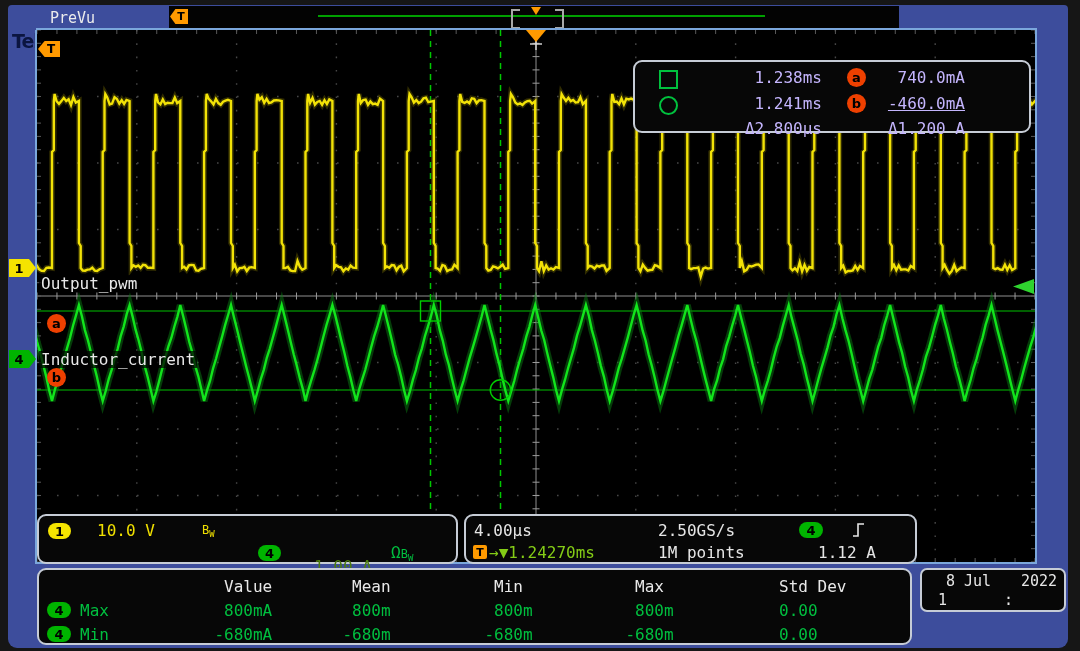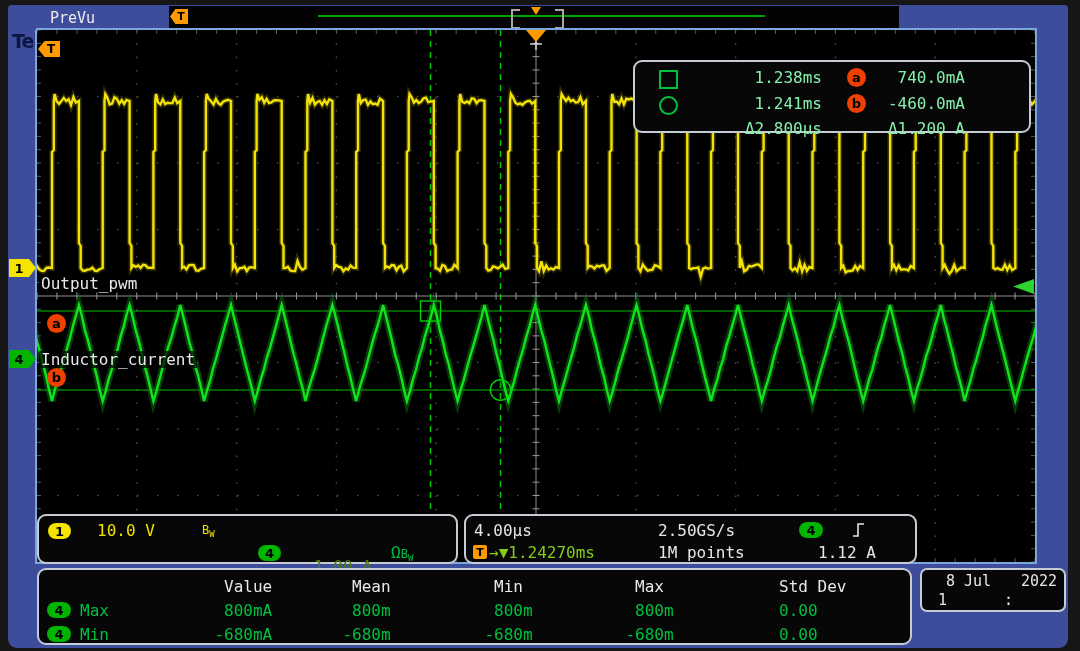--- a/index.html
+++ b/index.html
@@ -28,21 +28,21 @@
   #display{left:37px;top:30px;width:998px;height:532px;background:#000;}
   #scope{left:37px;top:30px;z-index:2;}
   .chlabel{z-index:7;color:#e8e8e8;font-size:16px;background:rgba(0,0,0,0.72);padding:0 2px;line-height:17px;}
   .pent{clip-path:polygon(0 0,74% 0,100% 50%,74% 100%,0 100%);color:#000;font-family:"DejaVu Sans",sans-serif;
         font-weight:bold;font-size:13px;display:flex;align-items:center;justify-content:center;padding-right:7px;box-sizing:border-box;z-index:7;}
   .cbadge{width:19px;height:19px;border-radius:50%;background:#ee4000;color:#000;font-family:"DejaVu Sans",sans-serif;
           font-weight:bold;font-size:13px;display:flex;align-items:center;justify-content:center;z-index:7;}
   #trig-arrow{left:1013px;top:279px;width:21px;height:15px;background:#2fd32f;clip-path:polygon(100% 0,0 50%,100% 100%);z-index:6;}
   .panel{background:#070707;border:2px solid #c6ccd6;border-radius:9px;box-sizing:border-box;z-index:10;}
   #curbox{left:633px;top:60px;width:398px;height:73px;z-index:9;}
-  .grtext{color:#86efac;font-size:16px;}
+  .grtext{color:#c4b5fd;font-size:16px;}
   .ytext{color:#f0e000;font-size:16px;}
   .wtext{color:#e6e6e6;font-size:16px;}
   .otext{color:#84cc16;font-size:16px;}
   .rcol-time{left:86px;width:101px;text-align:right;}
   .rcol-val{left:236px;width:94px;text-align:right;}
   .cicon{left:24px;width:15px;height:15px;border:2px solid #00c13e;}
   .pill{border-radius:8px;color:#000;font-family:"DejaVu Sans",sans-serif;font-weight:bold;font-size:13px;
         display:flex;align-items:center;justify-content:center;}
   .pill-y{background:#f5e400;}
   .pill-g{background:#00b400;}
@@ -419,21 +419,21 @@
 
   <div id="curbox" class="abs panel">
     <div class="abs cicon" style="top:8px;"></div>
     <div class="abs cicon" style="top:34px;border-radius:50%;"></div>
     <div class="abs grtext rcol-time" style="top:6px;">1.238ms</div>
     <div class="abs grtext rcol-time" style="top:32px;">1.241ms</div>
     <div class="abs grtext rcol-time" style="top:57px;">Δ2.800μs</div>
     <div class="abs cbadge" style="left:212px;top:6px;">a</div>
     <div class="abs cbadge" style="left:212px;top:32px;">b</div>
     <div class="abs grtext rcol-val" style="top:6px;">740.0mA</div>
-    <div class="abs grtext rcol-val" style="top:32px;">-460.0mA</div>
+    <div class="abs grtext rcol-val" style="top:32px;text-decoration:underline;">-460.0mA</div>
     <div class="abs grtext rcol-val" style="top:57px;">Δ1.200 A</div>
   </div>
 
   <div id="chbox" class="abs panel">
     <div class="abs pill pill-y" style="left:9px;top:7px;width:23px;height:16px;">1</div>
     <div class="abs ytext" style="left:58px;top:5px;">10.0 V</div>
     <div class="abs ytext bw" style="left:163px;top:7px;"><span>B</span><sub>W</sub></div>
     <div class="abs pill pill-g" style="left:219px;top:29px;width:23px;height:16px;">4</div>
     <div class="abs grtext" style="left:275px;top:41px;color:#4d7c0f;">1.00 A</div>
     <div class="abs grtext" style="left:352px;top:27px;color:#00bf3f;"><span>Ω</span><span class="bw"><span>B</span><sub>W</sub></span></div>

